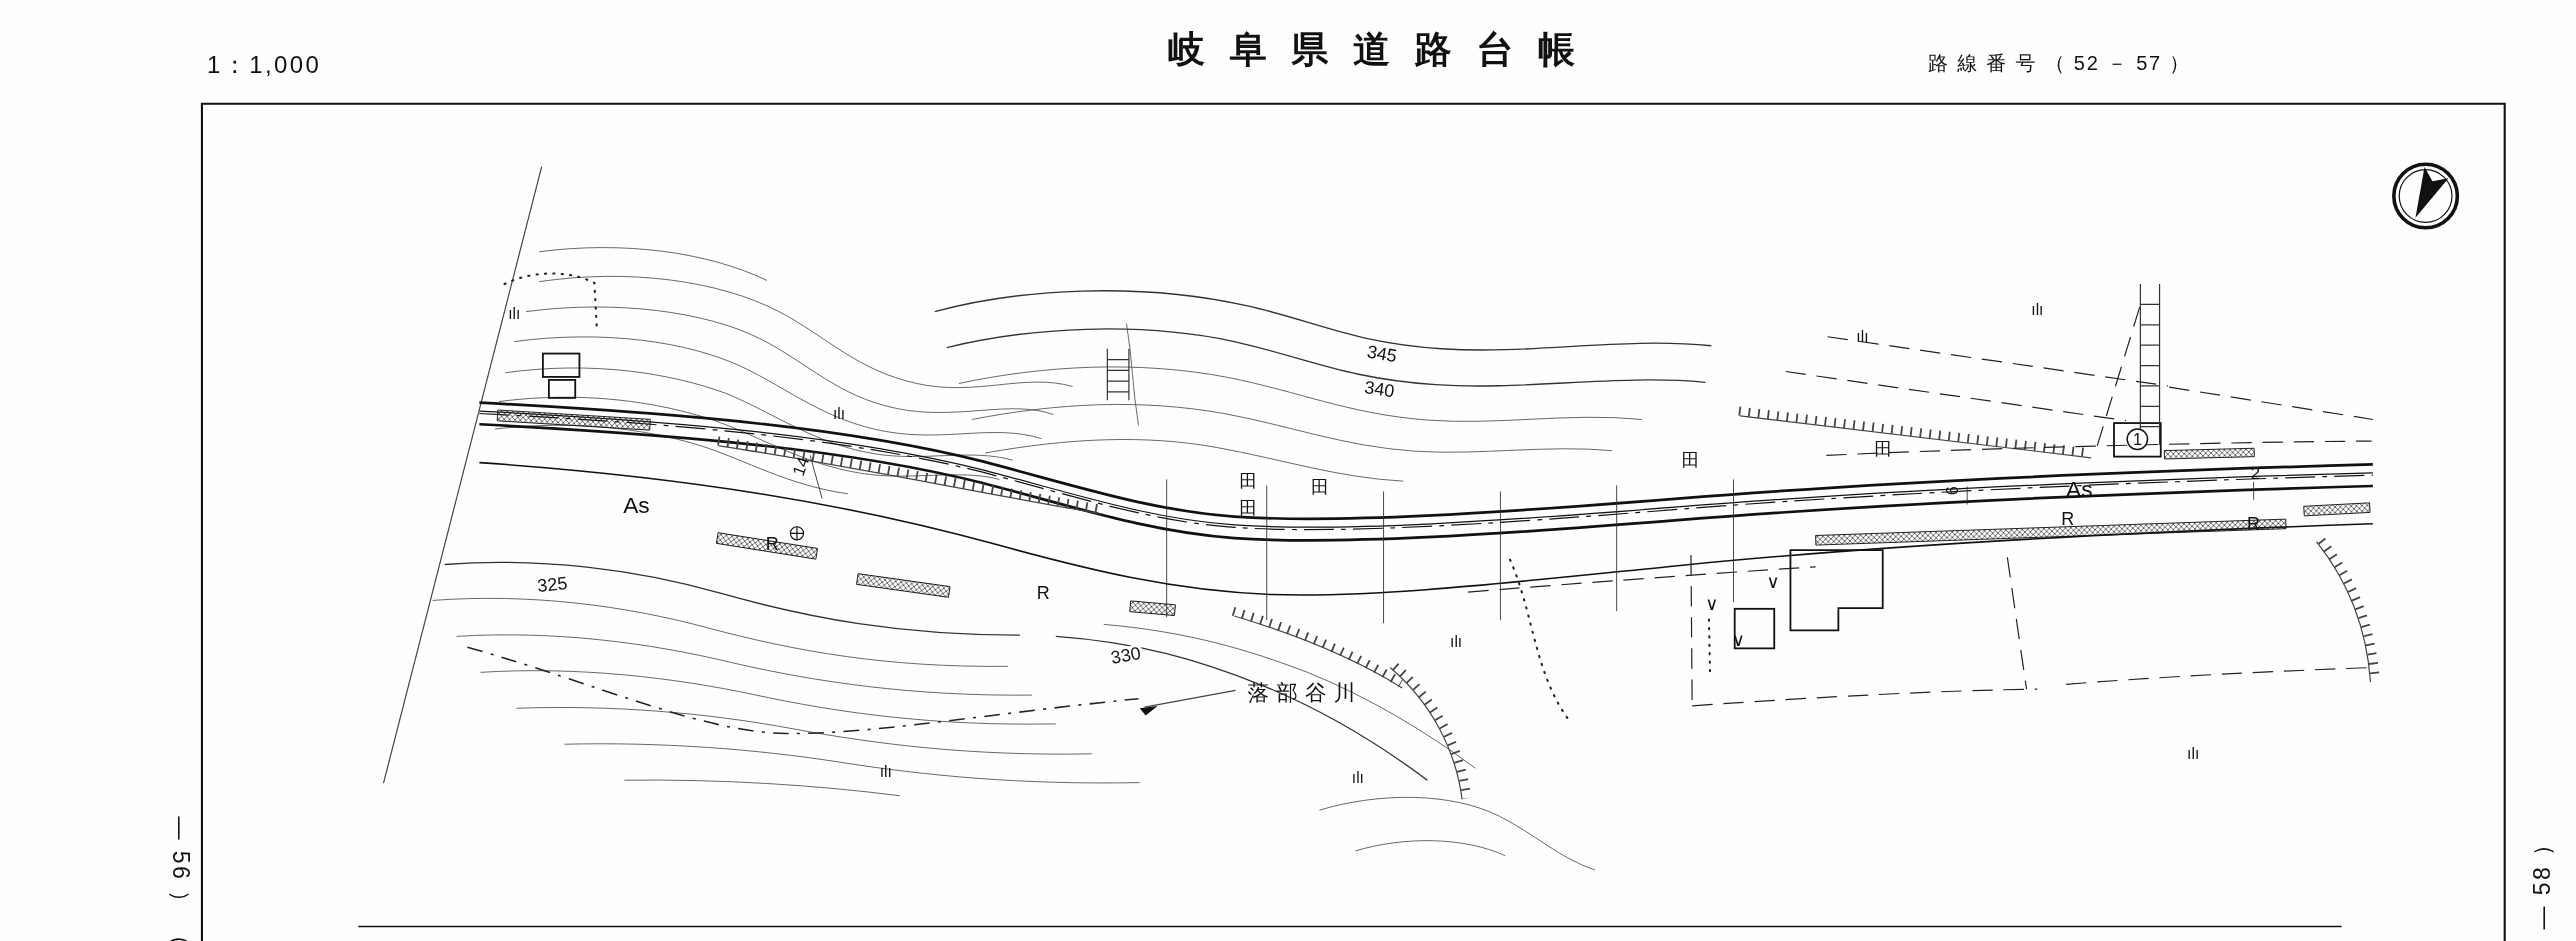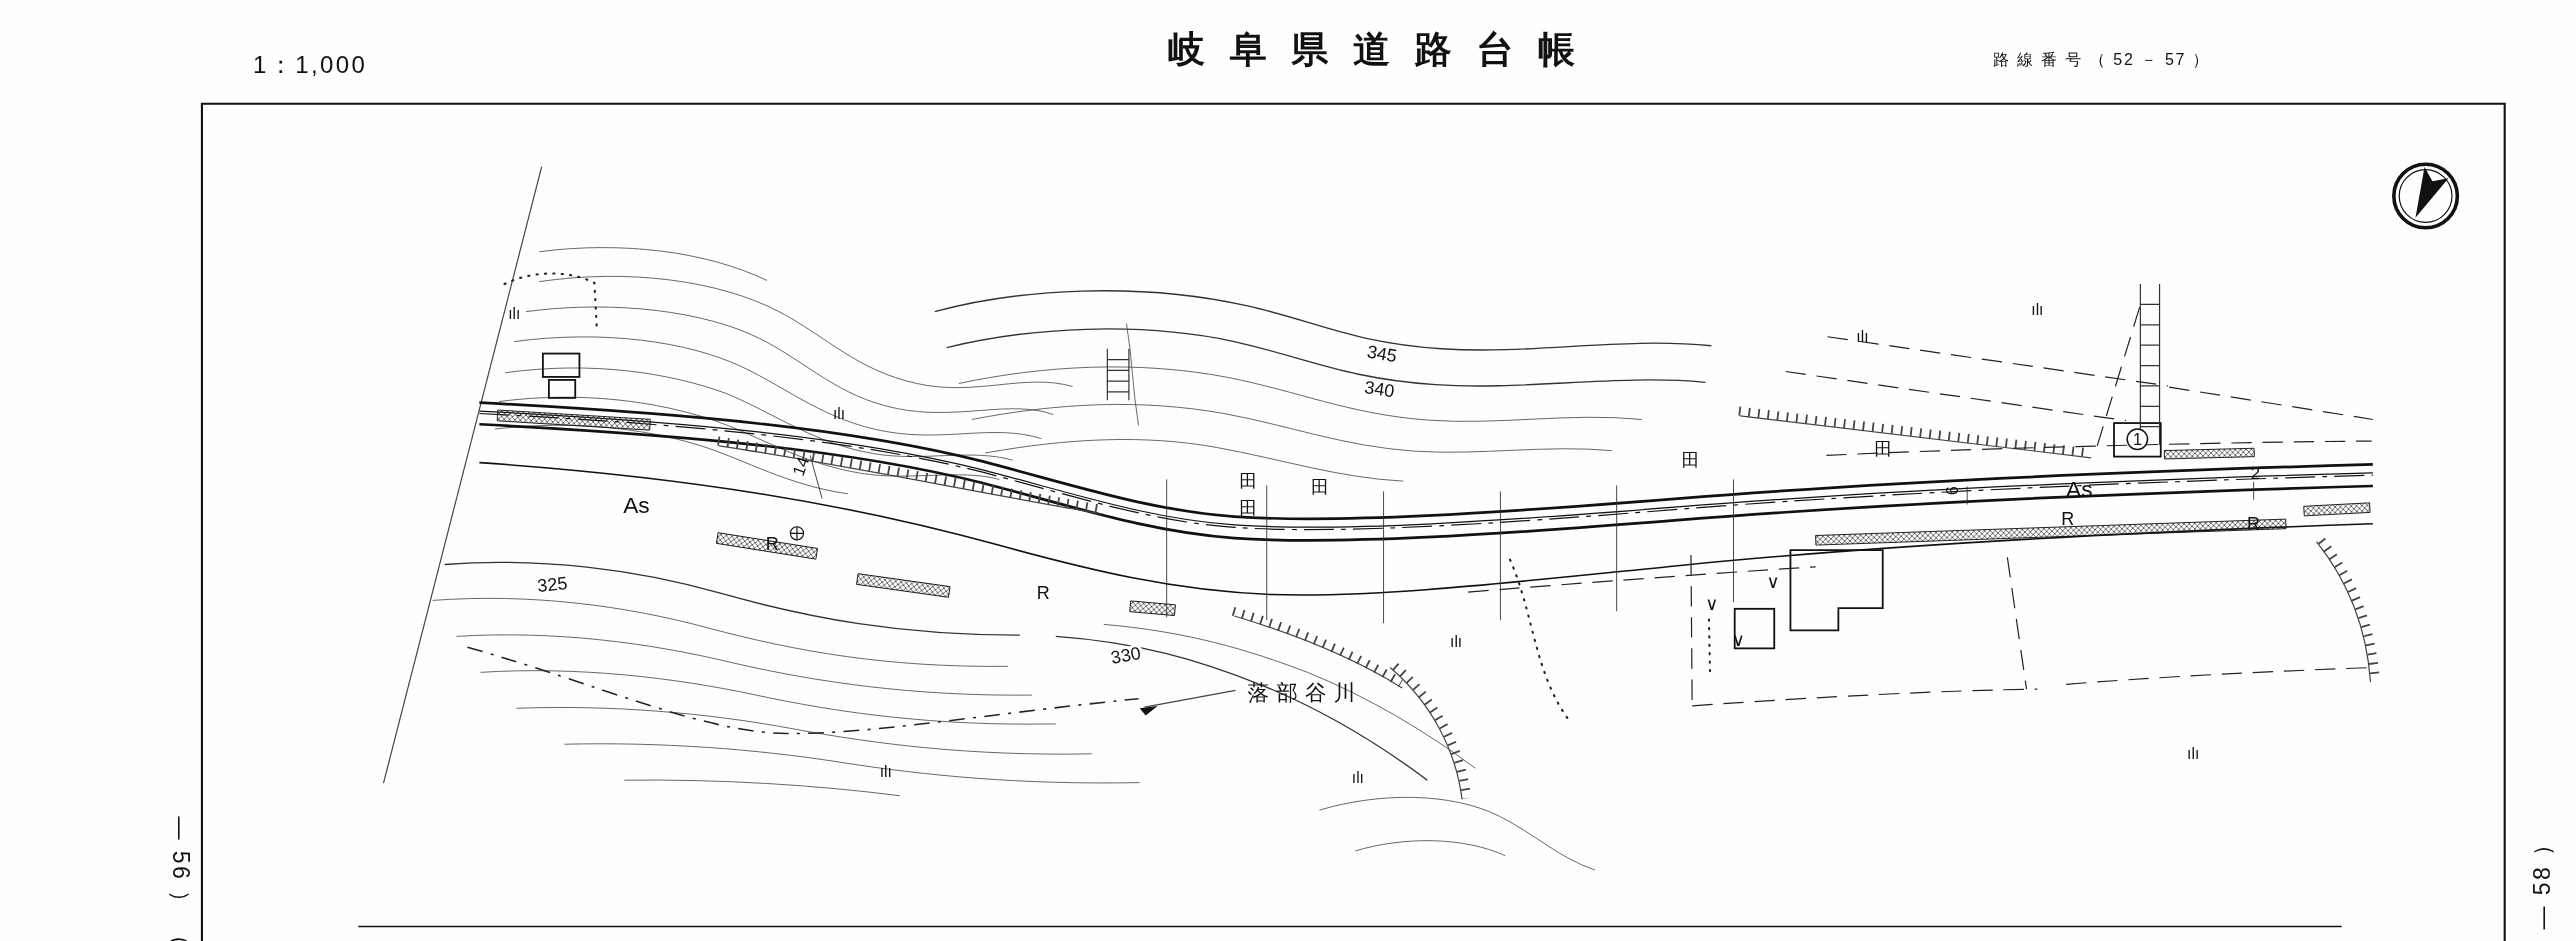--- a/index.html
+++ b/index.html
@@ -2,23 +2,23 @@
 <html style="font-size:9.6px"><head>
 <meta charset="utf-8">
 <style>
   html,body{margin:0;padding:0;}
   body{
     width:2576px;height:942px;position:relative;overflow:hidden;
     background:#fefefd;color:#111;
     font-family:"Liberation Sans","DejaVu Sans",sans-serif;
   }
   .abs{position:absolute;white-space:nowrap;}
-  .hdr-scale{left:207px;top:49px;font-size:24px;letter-spacing:2.4px;margin-left:46px;}
+  .hdr-scale{left:207px;top:49px;font-size:24px;letter-spacing:2.4px;}
   .hdr-title{left:1168px;top:25px;font-size:37px;font-weight:700;letter-spacing:7.2px;text-align:right;}
-  .hdr-route{left:1993px;top:50px;font-size:16px;letter-spacing:1.8px;}
+  .hdr-route{left:1928px;top:50px;font-size:20px;letter-spacing:1.8px;}
   .margin-label{font-size:23px;letter-spacing:2.4px;}
   .rot-l{left:180px;top:866px;transform:translate(-50%,-50%) rotate(90deg);}
   .rot-l2{left:180px;top:936px;transform:translate(-50%,-50%) rotate(90deg);}
   .rot-r{left:2542px;top:880px;transform:translate(-50%,-50%) rotate(-90deg);}
   svg{position:absolute;left:0;top:0;}
   svg text{font-family:"Liberation Sans","DejaVu Sans",sans-serif;fill:#111;}
   .ct{stroke:#4a4a4a;stroke-width:1.4;fill:none;}
   .ci{stroke:#333;stroke-width:2.2;fill:none;}
   .rd{stroke:#111;fill:none;}
   .tb{stroke:#444;stroke-width:2;fill:none;}

